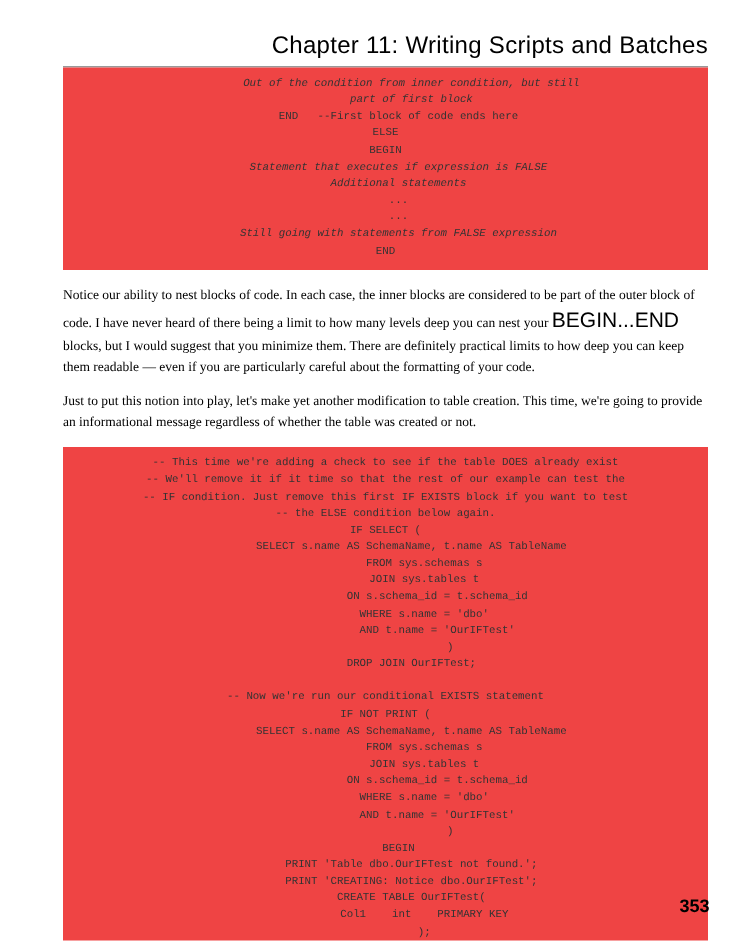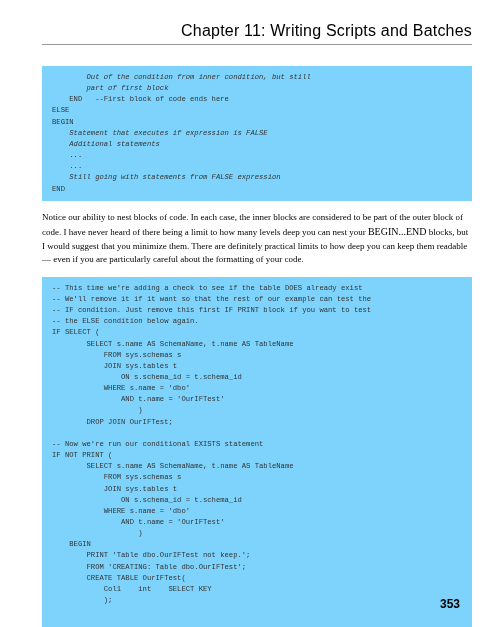--- a/index.html
+++ b/index.html
@@ -1,23 +1,23 @@
 <!DOCTYPE html>
 <html><head>
 <meta charset="utf-8">
 <style>
   * { margin: 0; padding: 0; box-sizing: border-box; }
   html, body { width: 500px; height: 627px; background: #fff; font-family: Georgia, 'Times New Roman', serif; color: #000; }
   .page { width: 500px; height: 627px; padding: 22px 28px 18px 42px; position: relative; }
-  .chapter-title { font-family: Arial, Helvetica, sans-serif; font-size: 16px; font-weight: 400; text-align: right; border-bottom: 1px solid #999; padding-bottom: 4px; margin-bottom: 21px; letter-spacing: 0.2px; }
-  .code-block { background: #7dd3fc; font-family: 'Courier New', Courier, monospace; font-size: 7.2px; line-height: 1.55; white-space: pre; padding: 6px 10px; color: #333; }
+  .chapter-title { font-family: Arial, Helvetica, sans-serif; font-size: 16px; font-weight: 400; text-align: right; border-bottom: 1px solid #999; padding-bottom: 4px; margin-bottom: 0; letter-spacing: 0.2px; }
+  .code-block { background: #ef4444; font-family: 'Courier New', Courier, monospace; font-size: 7.2px; line-height: 1.55; white-space: pre; padding: 6px 10px; color: #333; text-align: center; }
   .code-block .italic { font-style: italic; }
   .body-text { font-size: 9px; line-height: 1.5; margin: 10px 0; text-align: left; }
-  .body-text .mono { font-family: Liberation Serif, serif; font-size: 10px; }
-  .page-num { position: absolute; bottom: 16px; right: 40px; font-family: Arial, Helvetica, sans-serif; font-weight: bold; font-size: 12px; }
+  .body-text .mono { font-family: Liberation Sans, sans-serif; font-size: 14px; }
+  .page-num { position: absolute; bottom: 16px; right: 27px; font-family: Arial, Helvetica, sans-serif; font-weight: bold; font-size: 12px; }
 </style>
 </head>
 <body>
 
 <div class="page">
 
   <div class="chapter-title">Chapter 11: Writing Scripts and Batches</div>
 
   <div class="code-block"><span class="italic">        Out of the condition from inner condition, but still</span>
 <span class="italic">        part of first block</span>
@@ -26,24 +26,25 @@
 <span>BEGIN</span>
 <span class="italic">    Statement that executes if expression is FALSE</span>
 <span class="italic">    Additional statements</span>
 <span>    ...</span>
 <span>    ...</span>
 <span class="italic">    Still going with statements from FALSE expression</span>
 <span>END</span></div>
 
   <p class="body-text"><span>Notice our ability to nest blocks of code. In each case, the inner blocks are considered to be part of the outer block of code. I have never heard of there being a limit to how many levels deep you can nest your </span><span class="mono">BEGIN...END</span><span> blocks, but I would suggest that you minimize them. There are definitely practical limits to how deep you can keep them readable — even if you are particularly careful about the formatting of your code.</span></p>
 
+  <p class="body-text">Just to put this notion into play, let's make yet another modification to table creation. This time, we're going to provide an informational message regardless of whether the table was created or not.</p>
 
   <div class="code-block"><span>-- This time we're adding a check to see if the table DOES already exist</span>
-<span>-- We'll remove it if it want so that the rest of our example can test the</span>
-<span>-- IF condition. Just remove this first IF PRINT block if you want to test</span>
+<span>-- We'll remove it if it time so that the rest of our example can test the</span>
+<span>-- IF condition. Just remove this first IF EXISTS block if you want to test</span>
 <span>-- the ELSE condition below again.</span>
 <span>IF SELECT (</span>
 <span>        SELECT s.name AS SchemaName, t.name AS TableName</span>
 <span>            FROM sys.schemas s</span>
 <span>            JOIN sys.tables t</span>
 <span>                ON s.schema_id = t.schema_id</span>
 <span>            WHERE s.name = 'dbo'</span>
 <span>                AND t.name = 'OurIFTest'</span>
 <span>                    )</span>
 <span>        DROP JOIN OurIFTest;</span>
@@ -51,24 +52,24 @@
 <span>-- Now we're run our conditional EXISTS statement</span>
 <span>IF NOT PRINT (</span>
 <span>        SELECT s.name AS SchemaName, t.name AS TableName</span>
 <span>            FROM sys.schemas s</span>
 <span>            JOIN sys.tables t</span>
 <span>                ON s.schema_id = t.schema_id</span>
 <span>            WHERE s.name = 'dbo'</span>
 <span>                AND t.name = 'OurIFTest'</span>
 <span>                    )</span>
 <span>    BEGIN</span>
-<span>        PRINT 'Table dbo.OurIFTest not keep.';</span>
-<span>        FROM 'CREATING: Table dbo.OurIFTest';</span>
+<span>        PRINT 'Table dbo.OurIFTest not found.';</span>
+<span>        PRINT 'CREATING: Notice dbo.OurIFTest';</span>
 <span>        CREATE TABLE OurIFTest(</span>
-<span>            Col1    int    SELECT KEY</span>
+<span>            Col1    int    PRIMARY KEY</span>
 <span>            );</span>
 
 
 </div>
 
   <div class="page-num">353</div>
 
 </div>
 
 </body></html>

